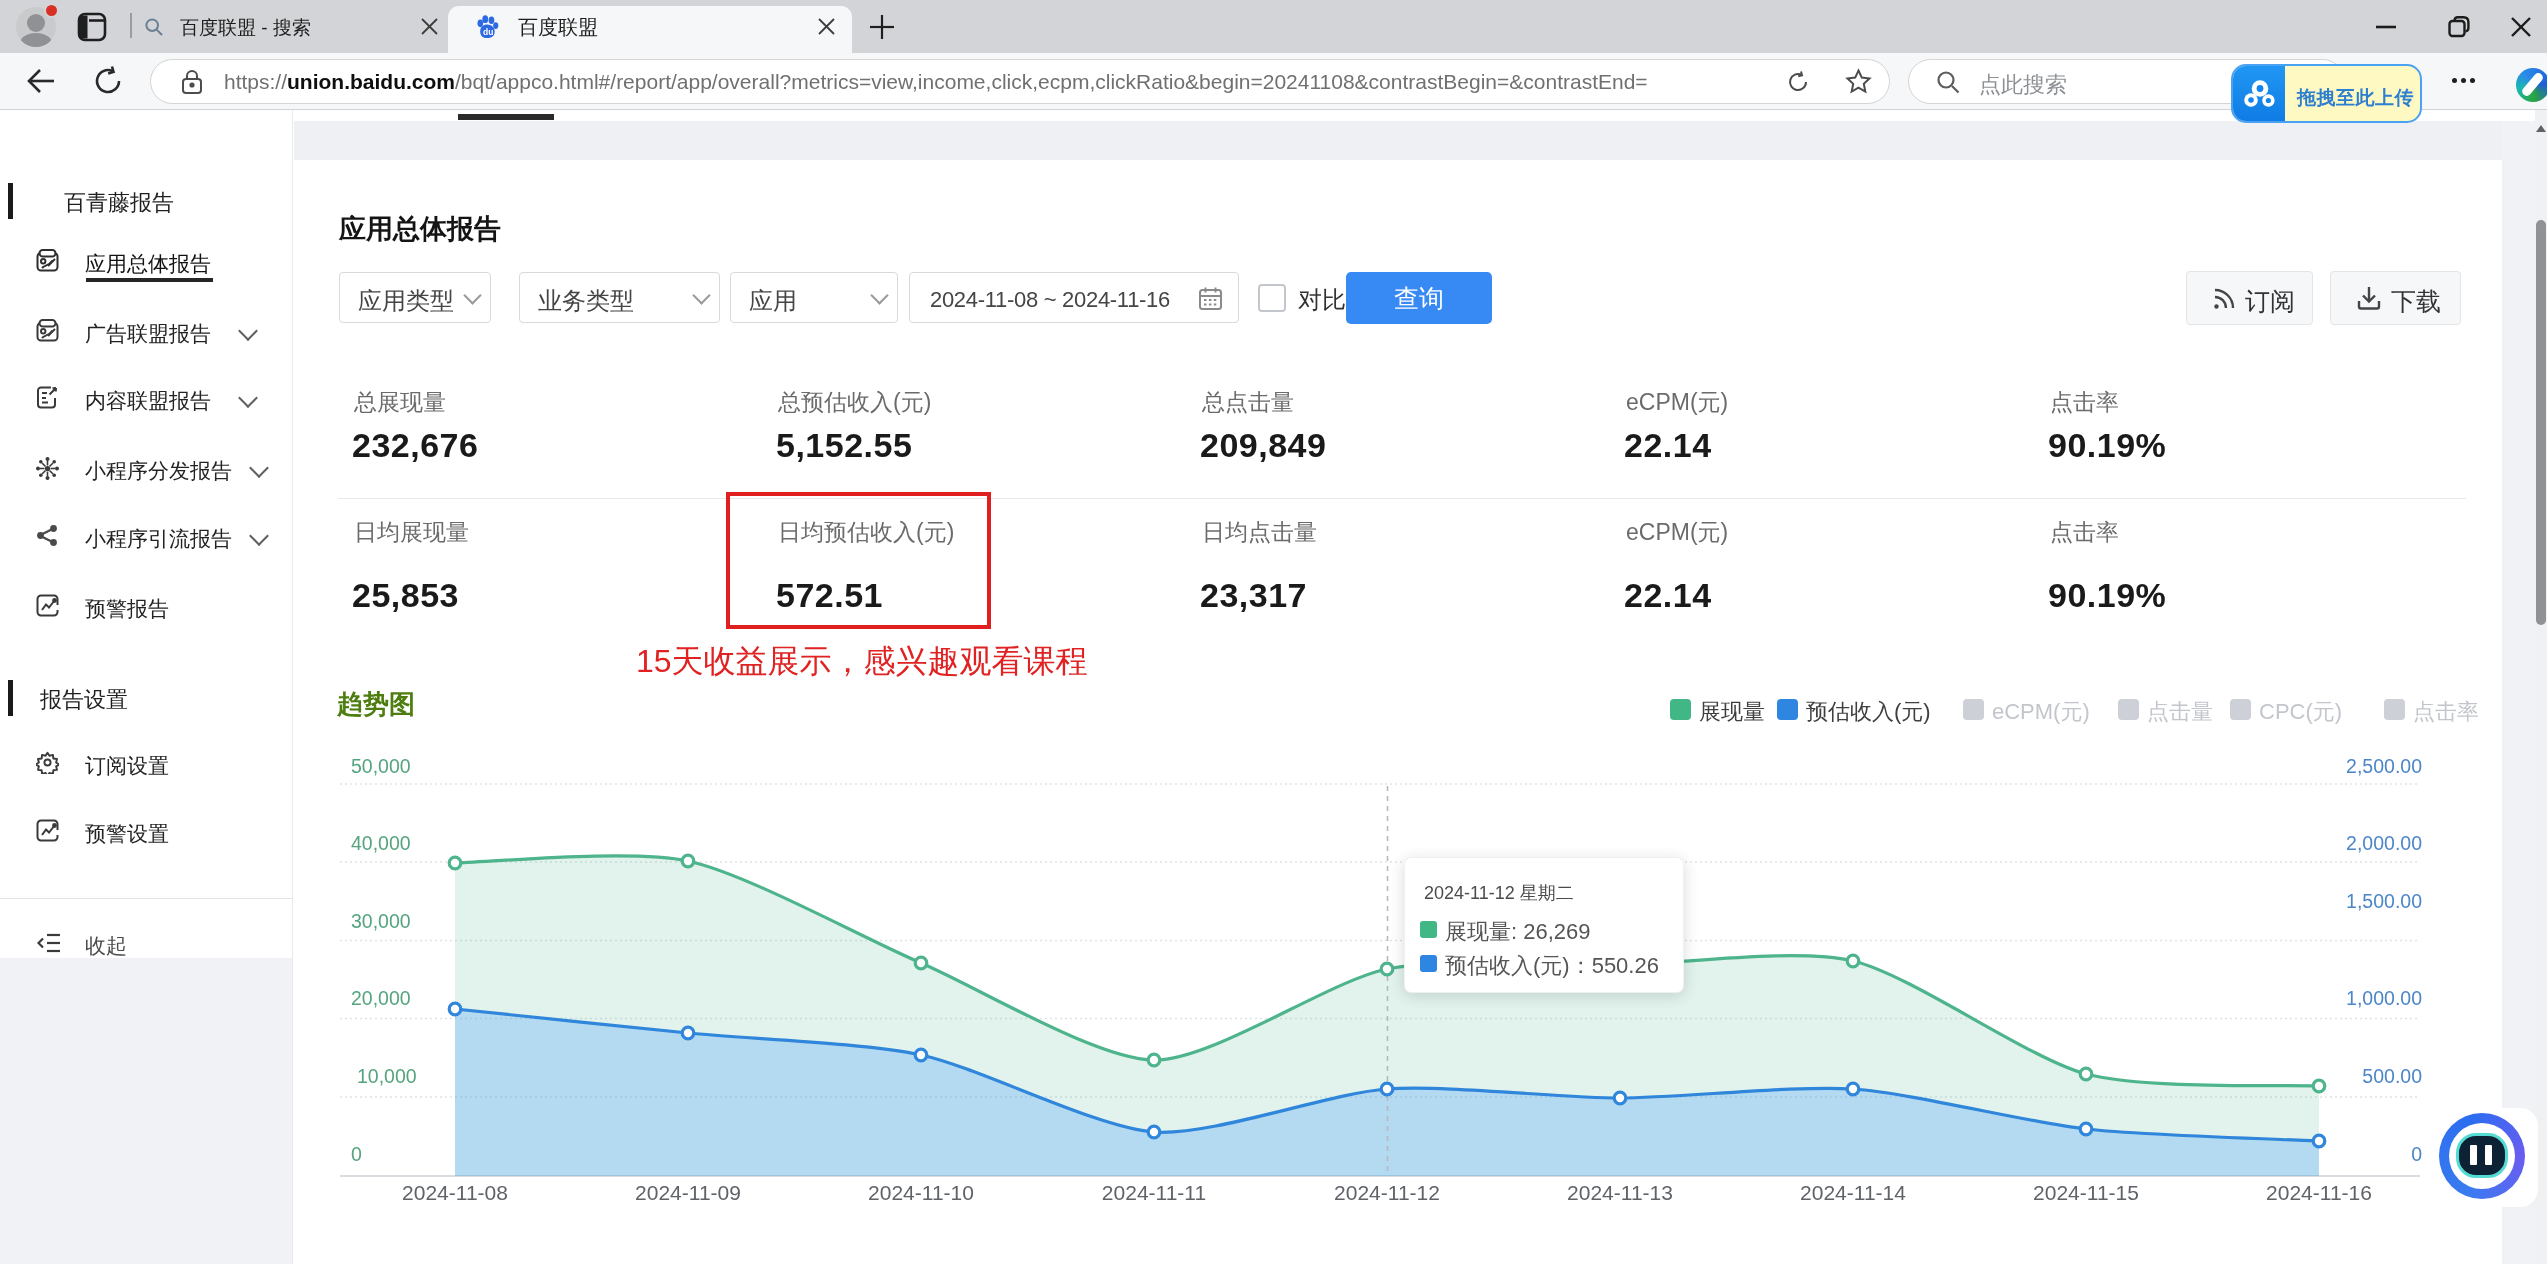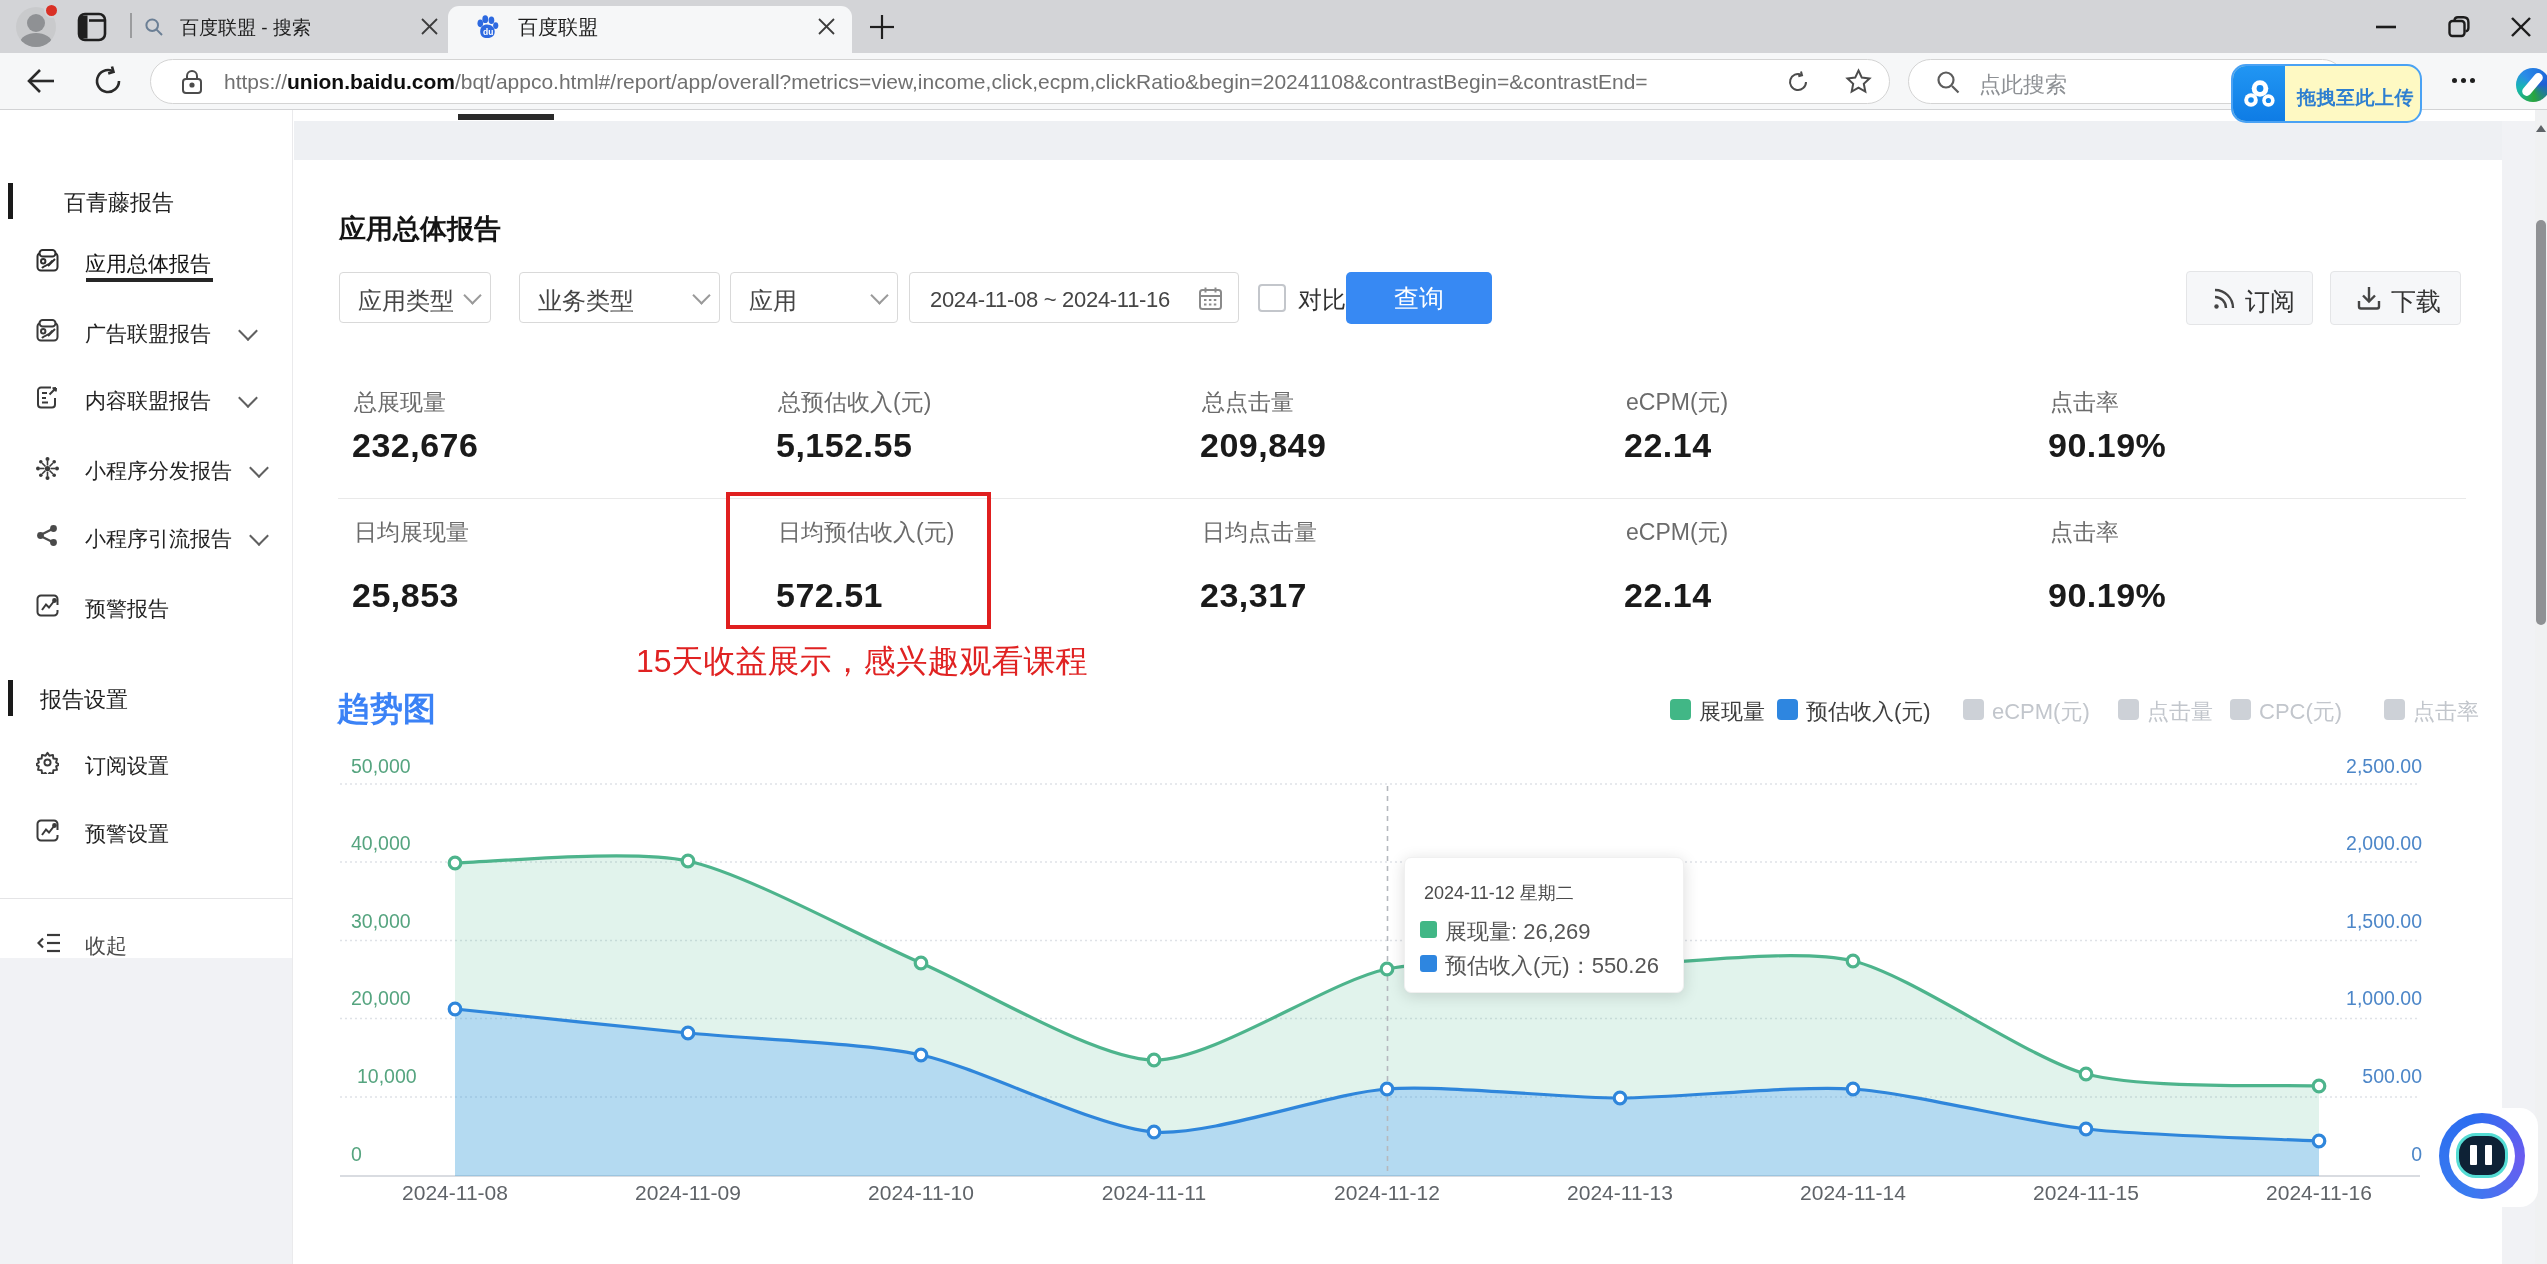--- a/index.html
+++ b/index.html
@@ -330,21 +330,21 @@
   <div class="statlbl" style="left:2050px;top:407px;">点击率</div>
   <div class="statval" style="left:352px;top:466px;">25,853</div>
   <div class="statval" style="left:776px;top:466px;">572.51</div>
   <div class="statval" style="left:1200px;top:466px;">23,317</div>
   <div class="statval" style="left:1624px;top:466px;">22.14</div>
   <div class="statval" style="left:2048px;top:466px;">90.19%</div>
 
   <div class="abs" style="left:726px;top:382px;width:265px;height:137px;border:4px solid #e01f1f;"></div>
   <div class="abs" style="left:636px;top:530px;font-size:32px;color:#e02222;white-space:nowrap;">15天收益展示，感兴趣观看课程</div>
 
-  <div class="abs" style="left:337px;top:577px;font-size:33px;font-weight:bold;color:#3b82f6;">趋势图</div>
+  <div class="abs" style="left:337px;top:577px;font-size:26px;font-weight:bold;color:#4d7c0f;">趋势图</div>
   <div class="lgsw" style="left:1670px;background:#41b786;"></div>
   <div class="lgitem" style="left:1699px;top:587px;">展现量</div>
   <div class="lgsw" style="left:1777px;background:#2e86e0;"></div>
   <div class="lgitem" style="left:1806px;top:587px;">预估收入(元)</div>
   <div class="lgsw" style="left:1963px;background:#cdd1d7;"></div>
   <div class="lgitem" style="left:1992px;top:587px;color:#c2c6cc;">eCPM(元)</div>
   <div class="lgsw" style="left:2118px;background:#cdd1d7;"></div>
   <div class="lgitem" style="left:2147px;top:587px;color:#c2c6cc;">点击量</div>
   <div class="lgsw" style="left:2230px;background:#cdd1d7;"></div>
   <div class="lgitem" style="left:2259px;top:587px;color:#c2c6cc;">CPC(元)</div>
@@ -394,21 +394,21 @@
   </svg>
 
   <div class="axlbl-l" style="left:351px;top:645px;">50,000</div>
   <div class="axlbl-l" style="left:351px;top:722px;">40,000</div>
   <div class="axlbl-l" style="left:351px;top:800px;">30,000</div>
   <div class="axlbl-l" style="left:351px;top:877px;">20,000</div>
   <div class="axlbl-l" style="left:351px;top:955px;margin-left:6px;">10,000</div>
   <div class="axlbl-l" style="left:351px;top:1033px;">0</div>
   <div class="axlbl-r" style="left:2312px;top:645px;">2,500.00</div>
   <div class="axlbl-r" style="left:2312px;top:722px;">2,000.00</div>
-  <div class="axlbl-r" style="left:2312px;top:800px;">1,500.00</div>
+  <div class="axlbl-r" style="left:2312px;top:780px;">1,500.00</div>
   <div class="axlbl-r" style="left:2312px;top:877px;">1,000.00</div>
   <div class="axlbl-r" style="left:2312px;top:955px;">500.00</div>
   <div class="axlbl-r" style="left:2312px;top:1033px;">0</div>
   <div class="axlbl-x" style="left:375px;top:1071px;">2024-11-08</div>
   <div class="axlbl-x" style="left:608px;top:1071px;">2024-11-09</div>
   <div class="axlbl-x" style="left:841px;top:1071px;">2024-11-10</div>
   <div class="axlbl-x" style="left:1074px;top:1071px;">2024-11-11</div>
   <div class="axlbl-x" style="left:1307px;top:1071px;">2024-11-12</div>
   <div class="axlbl-x" style="left:1540px;top:1071px;">2024-11-13</div>
   <div class="axlbl-x" style="left:1773px;top:1071px;">2024-11-14</div>

